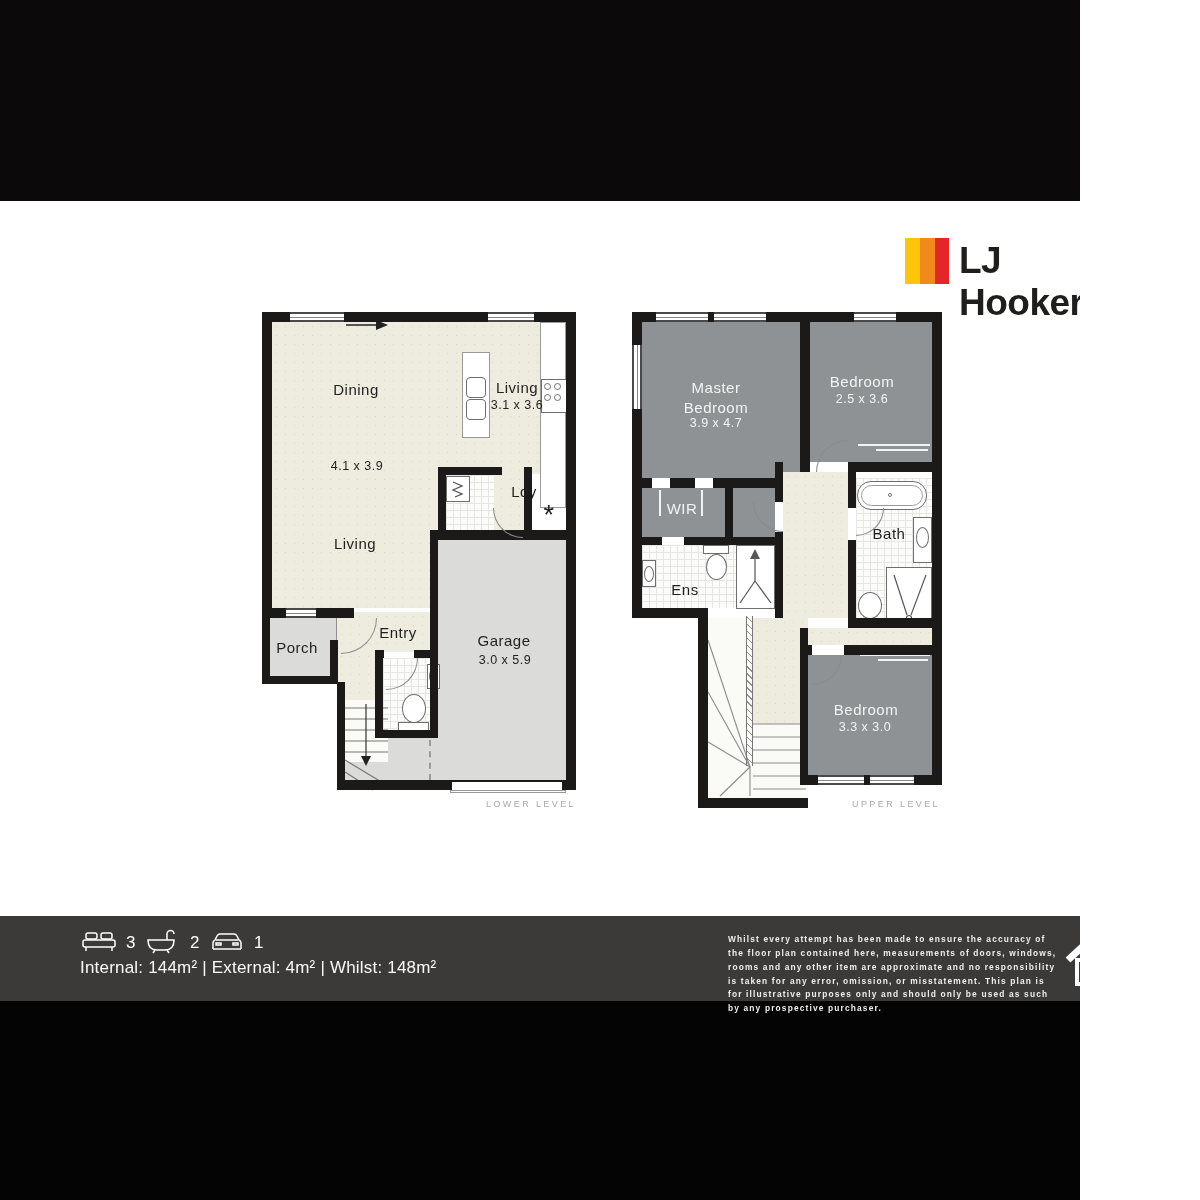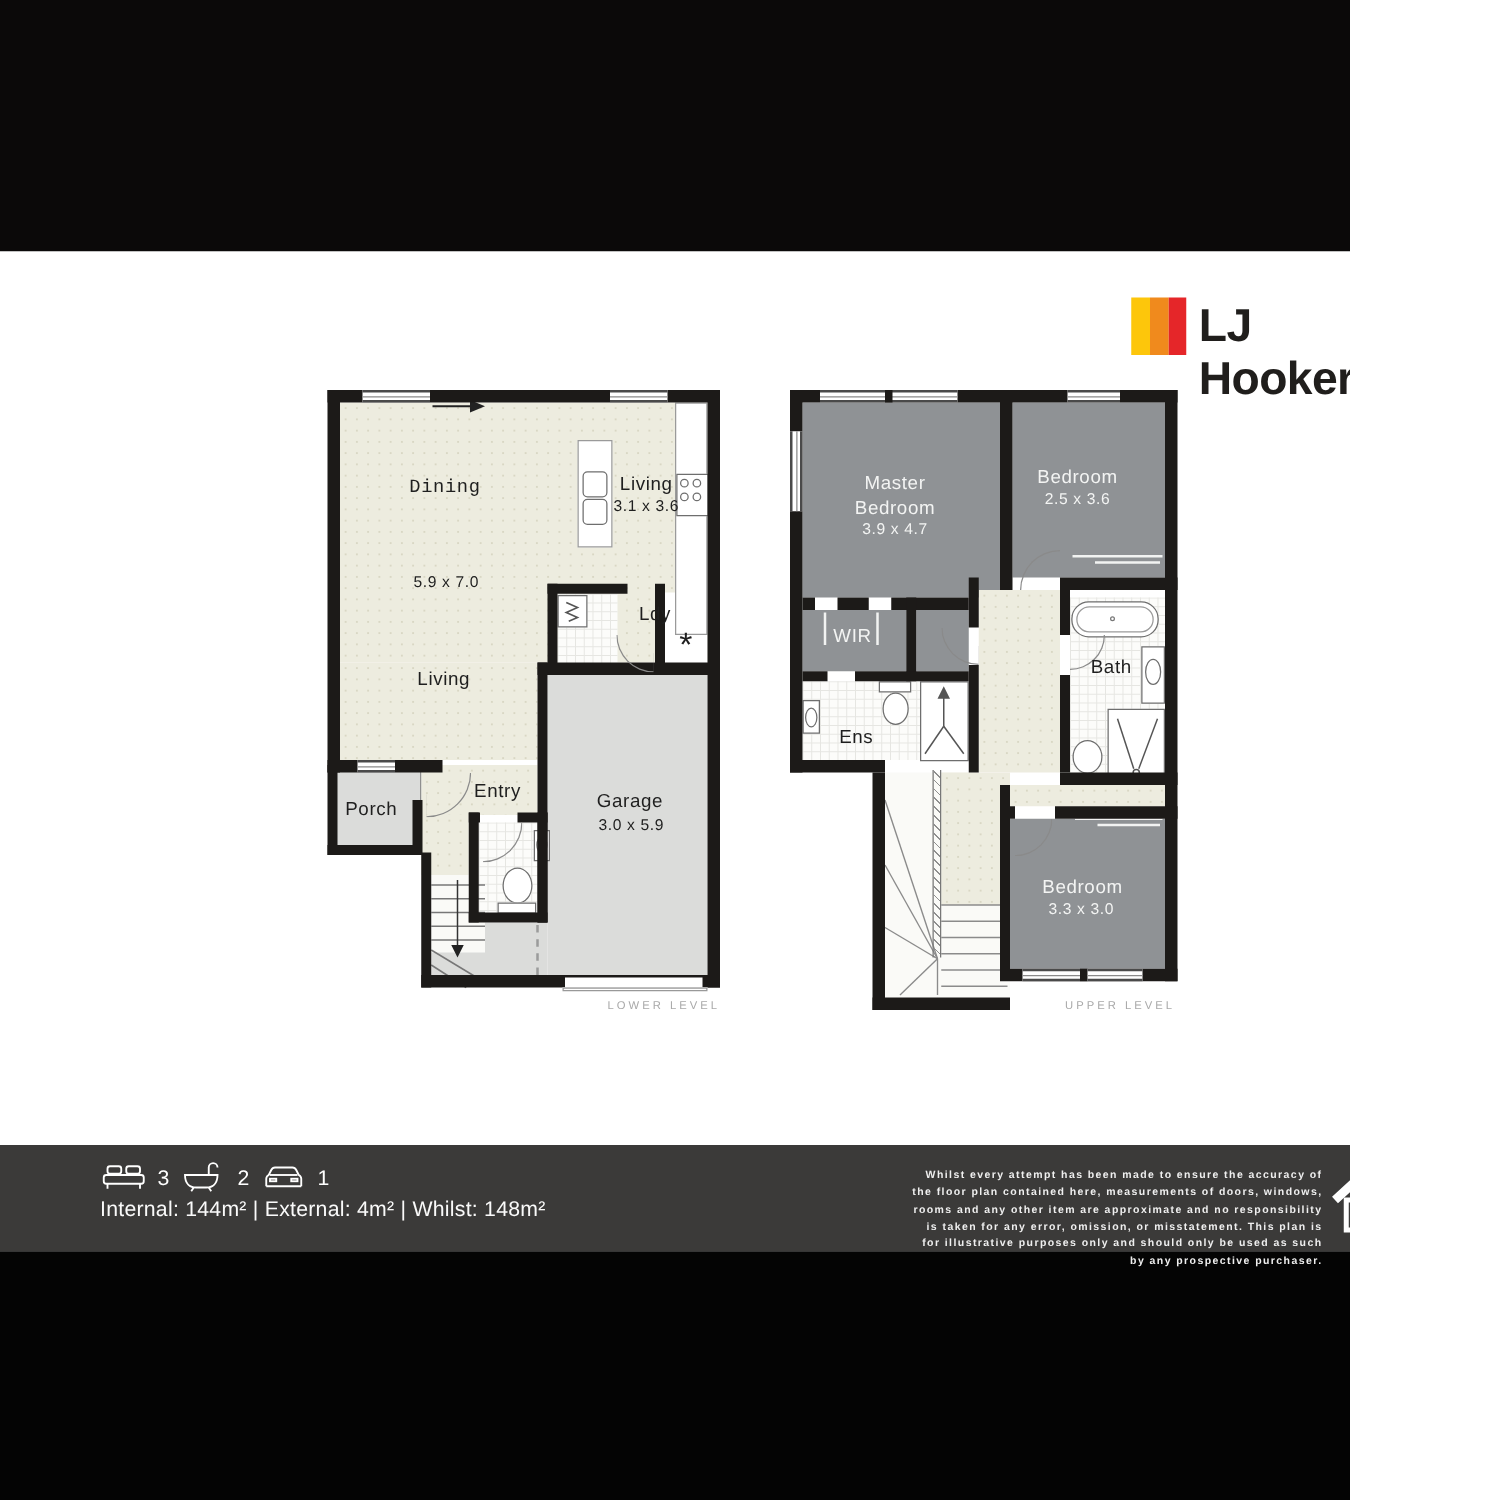--- a/index.html
+++ b/index.html
@@ -43,21 +43,21 @@
   .rail{position:absolute;width:2px;background:#f2f3f2;}
   .balustrade{position:absolute;background:repeating-linear-gradient(45deg,#8f8f8f 0 1px,transparent 1px 5px);
               border-left:1px solid #777;border-right:1px solid #777;box-sizing:border-box;}
   
   .stripe{position:absolute;top:238px;height:46px;}
   .logo-text{position:absolute;font-weight:bold;color:#201e1c;font-size:37px;letter-spacing:-0.5px;}
   .addr{position:absolute;font-size:17px;font-weight:bold;letter-spacing:4.2px;color:#3d3d3d;white-space:nowrap;}
   
   .fnum{position:absolute;color:#fff;font-size:17px;}
   .fareas{position:absolute;color:#fafafa;font-size:17px;letter-spacing:.2px;}
-  .fdisc{position:absolute;width:330px;text-align:right;color:#efefef;font-size:8.4px;
+  .fdisc{position:absolute;width:330px;text-align:left;color:#efefef;font-size:8.4px;
          font-weight:bold;letter-spacing:1.15px;line-height:1.65;}
   svg{position:absolute;overflow:visible;}
 </style>
 </head>
 <body>
 
 <div class="page">
 
   <div class="bar" style="top:0;height:201px;background:#0b0909;"></div>
   <div class="bar" style="top:916px;height:85px;background:#3b3a39;"></div>
@@ -150,22 +150,22 @@
     <div class="win" style="left:290px;top:312px;width:54px;height:10px;"></div>
     <div class="win" style="left:488px;top:312px;width:46px;height:10px;"></div>
     <div class="win" style="left:286px;top:608px;width:30px;height:10px;"></div>
     <div class="abs" style="left:452px;top:782px;width:110px;height:8px;background:#fff;"></div>
     <div class="abs" style="left:450px;top:790px;width:116px;height:3px;background:#fff;border:1px solid #999;box-sizing:border-box;"></div>
 
     <div class="arc arc-tl" style="left:341px;top:618px;width:36px;height:36px;"></div>
     <div class="arc arc-tr" style="left:493px;top:508px;width:30px;height:30px;"></div>
     <div class="arc arc-tl" style="left:386px;top:658px;width:32px;height:32px;"></div>
 
-    <div class="lbl" style="left:356px;top:390px;font-family:Liberation Mono, monospace;">Dining</div>
-    <div class="lbl dims" style="left:357px;top:466px;">5.9 x 7.0</div>
+    <div class="lbl" style="left:356px;top:390px;">Dining</div>
+    <div class="lbl dims" style="left:357px;top:466px;">4.1 x 3.9</div>
     <div class="lbl" style="left:355px;top:544px;">Living</div>
     <div class="lbl" style="left:517px;top:388px;">Living</div>
     <div class="lbl dims" style="left:517px;top:405px;">3.1 x 3.6</div>
     <div class="lbl" style="left:524px;top:492px;">Ldy</div>
     <div class="lbl" style="left:549px;top:516px;font-size:27px;">*</div>
     <div class="lbl" style="left:398px;top:633px;">Entry</div>
     <div class="lbl" style="left:297px;top:648px;">Porch</div>
     <div class="lbl" style="left:504px;top:641px;">Garage</div>
     <div class="lbl dims" style="left:505px;top:660px;">3.0 x 5.9</div>
     <div class="level" style="left:476px;top:799px;width:100px;text-align:right;">LOWER LEVEL</div>

